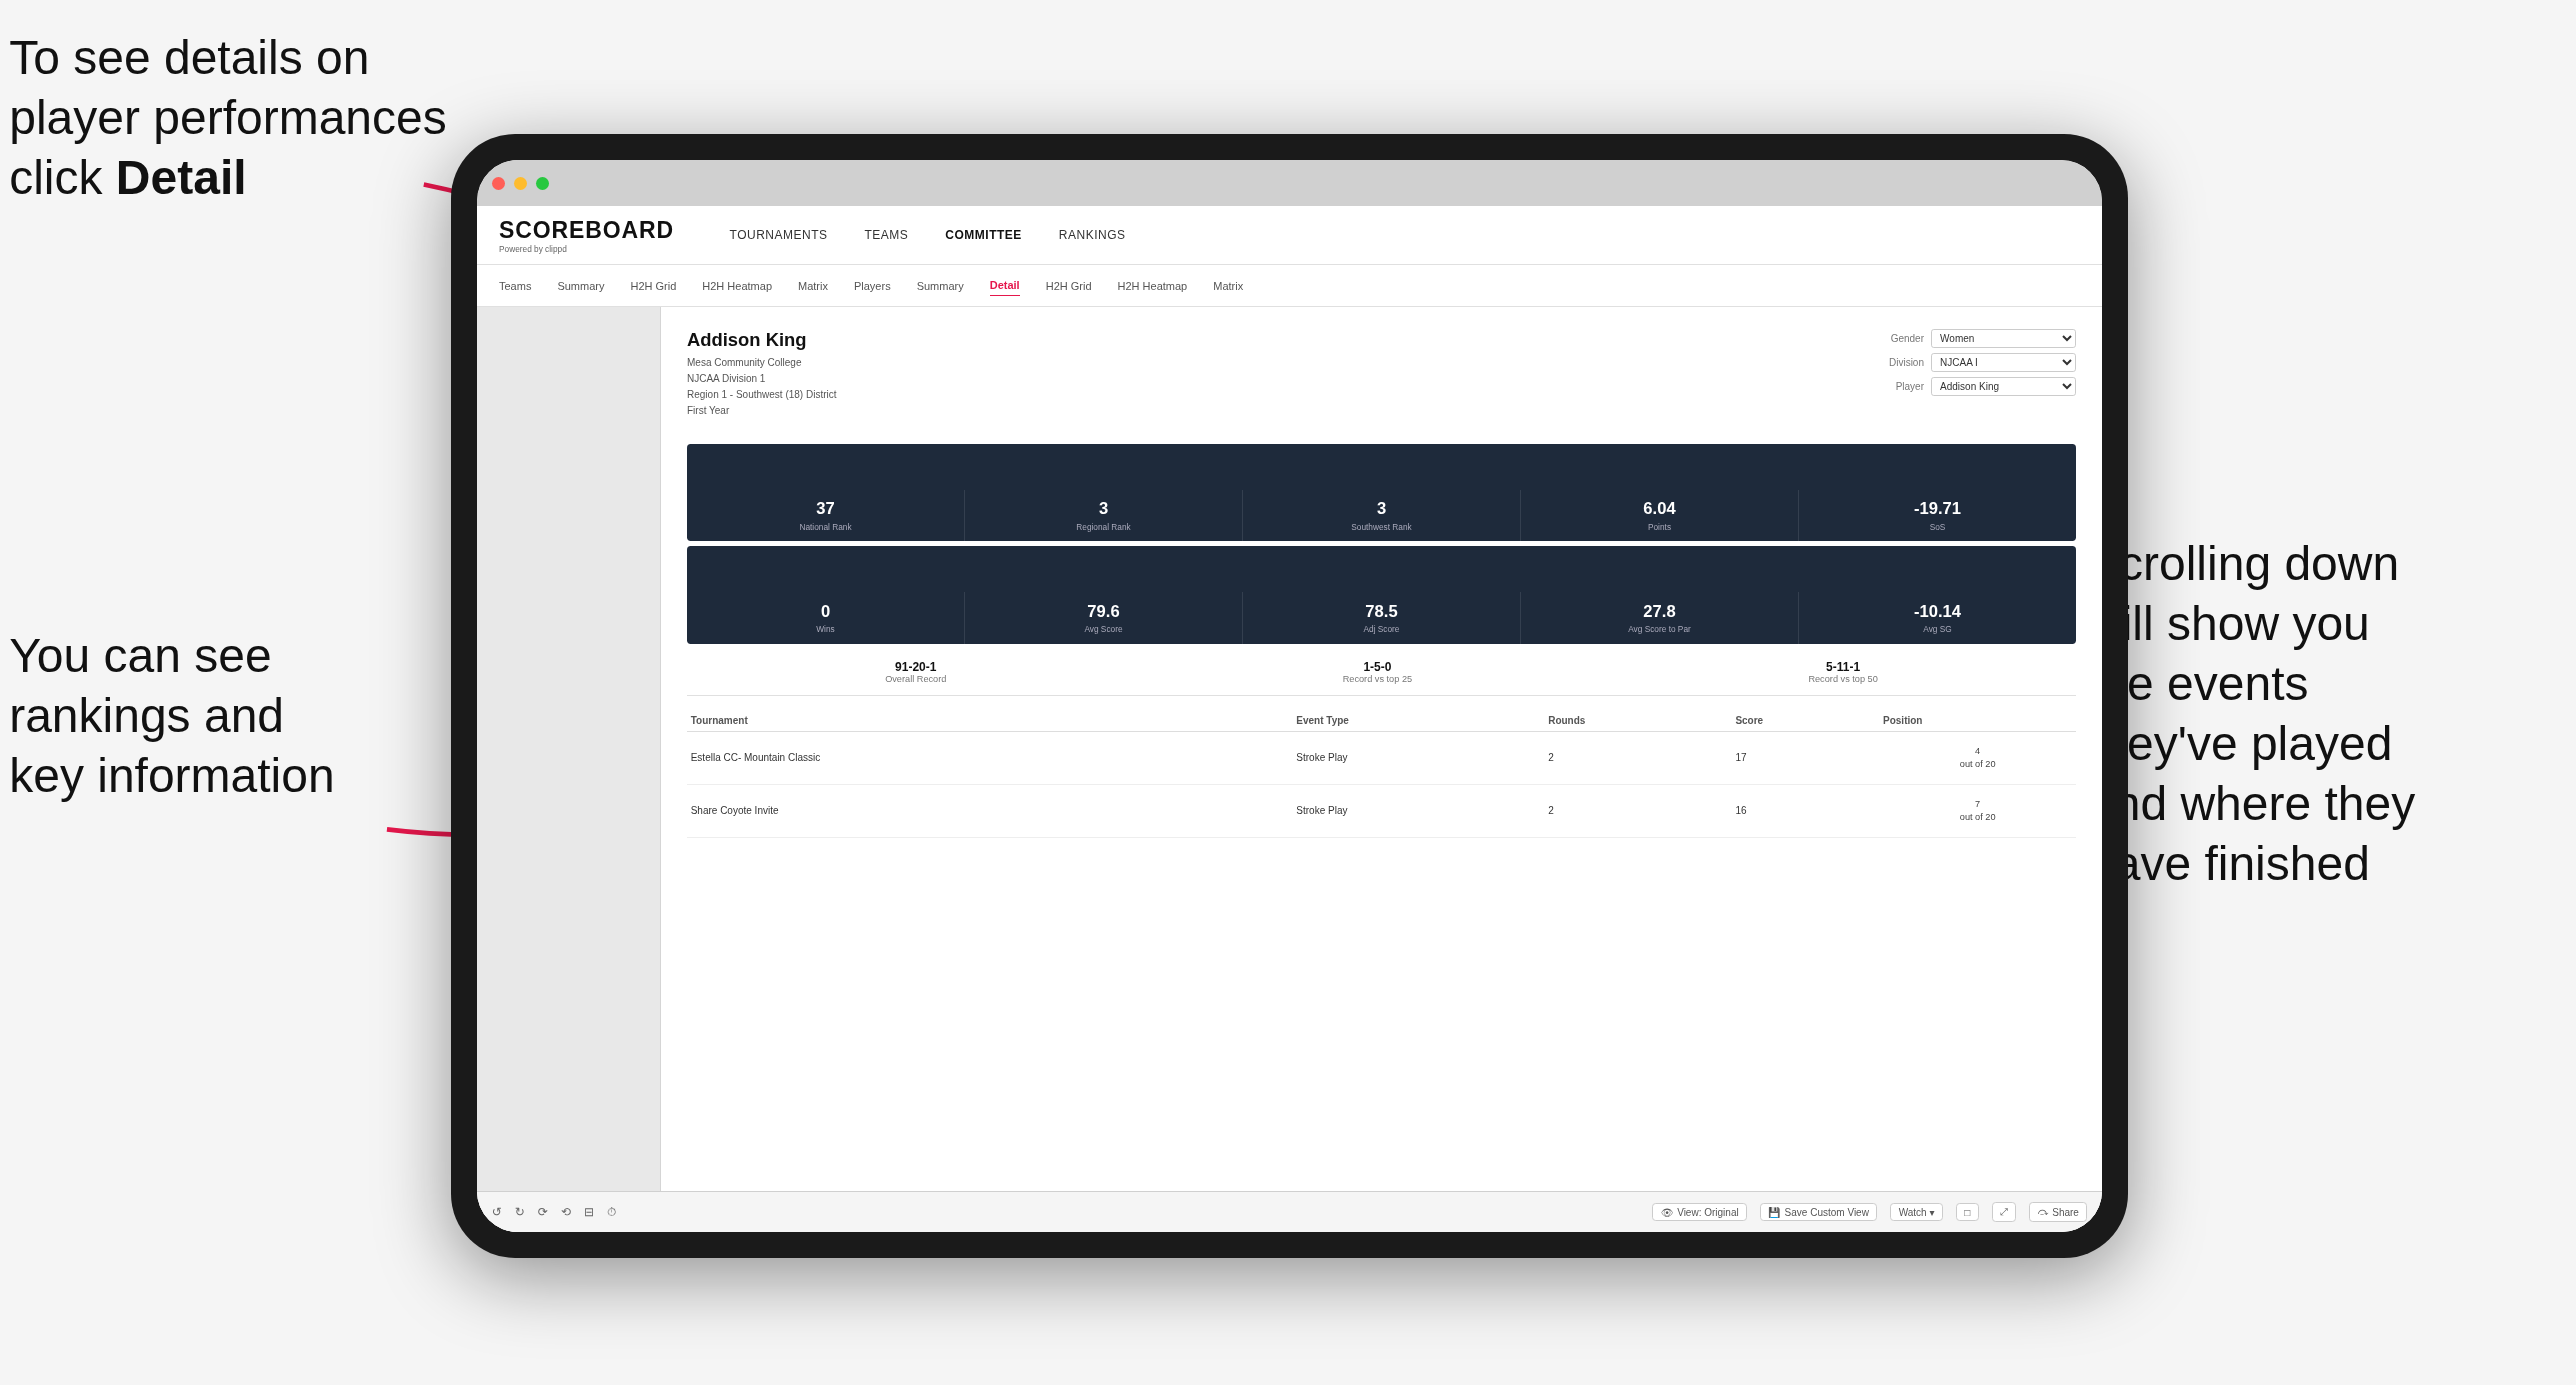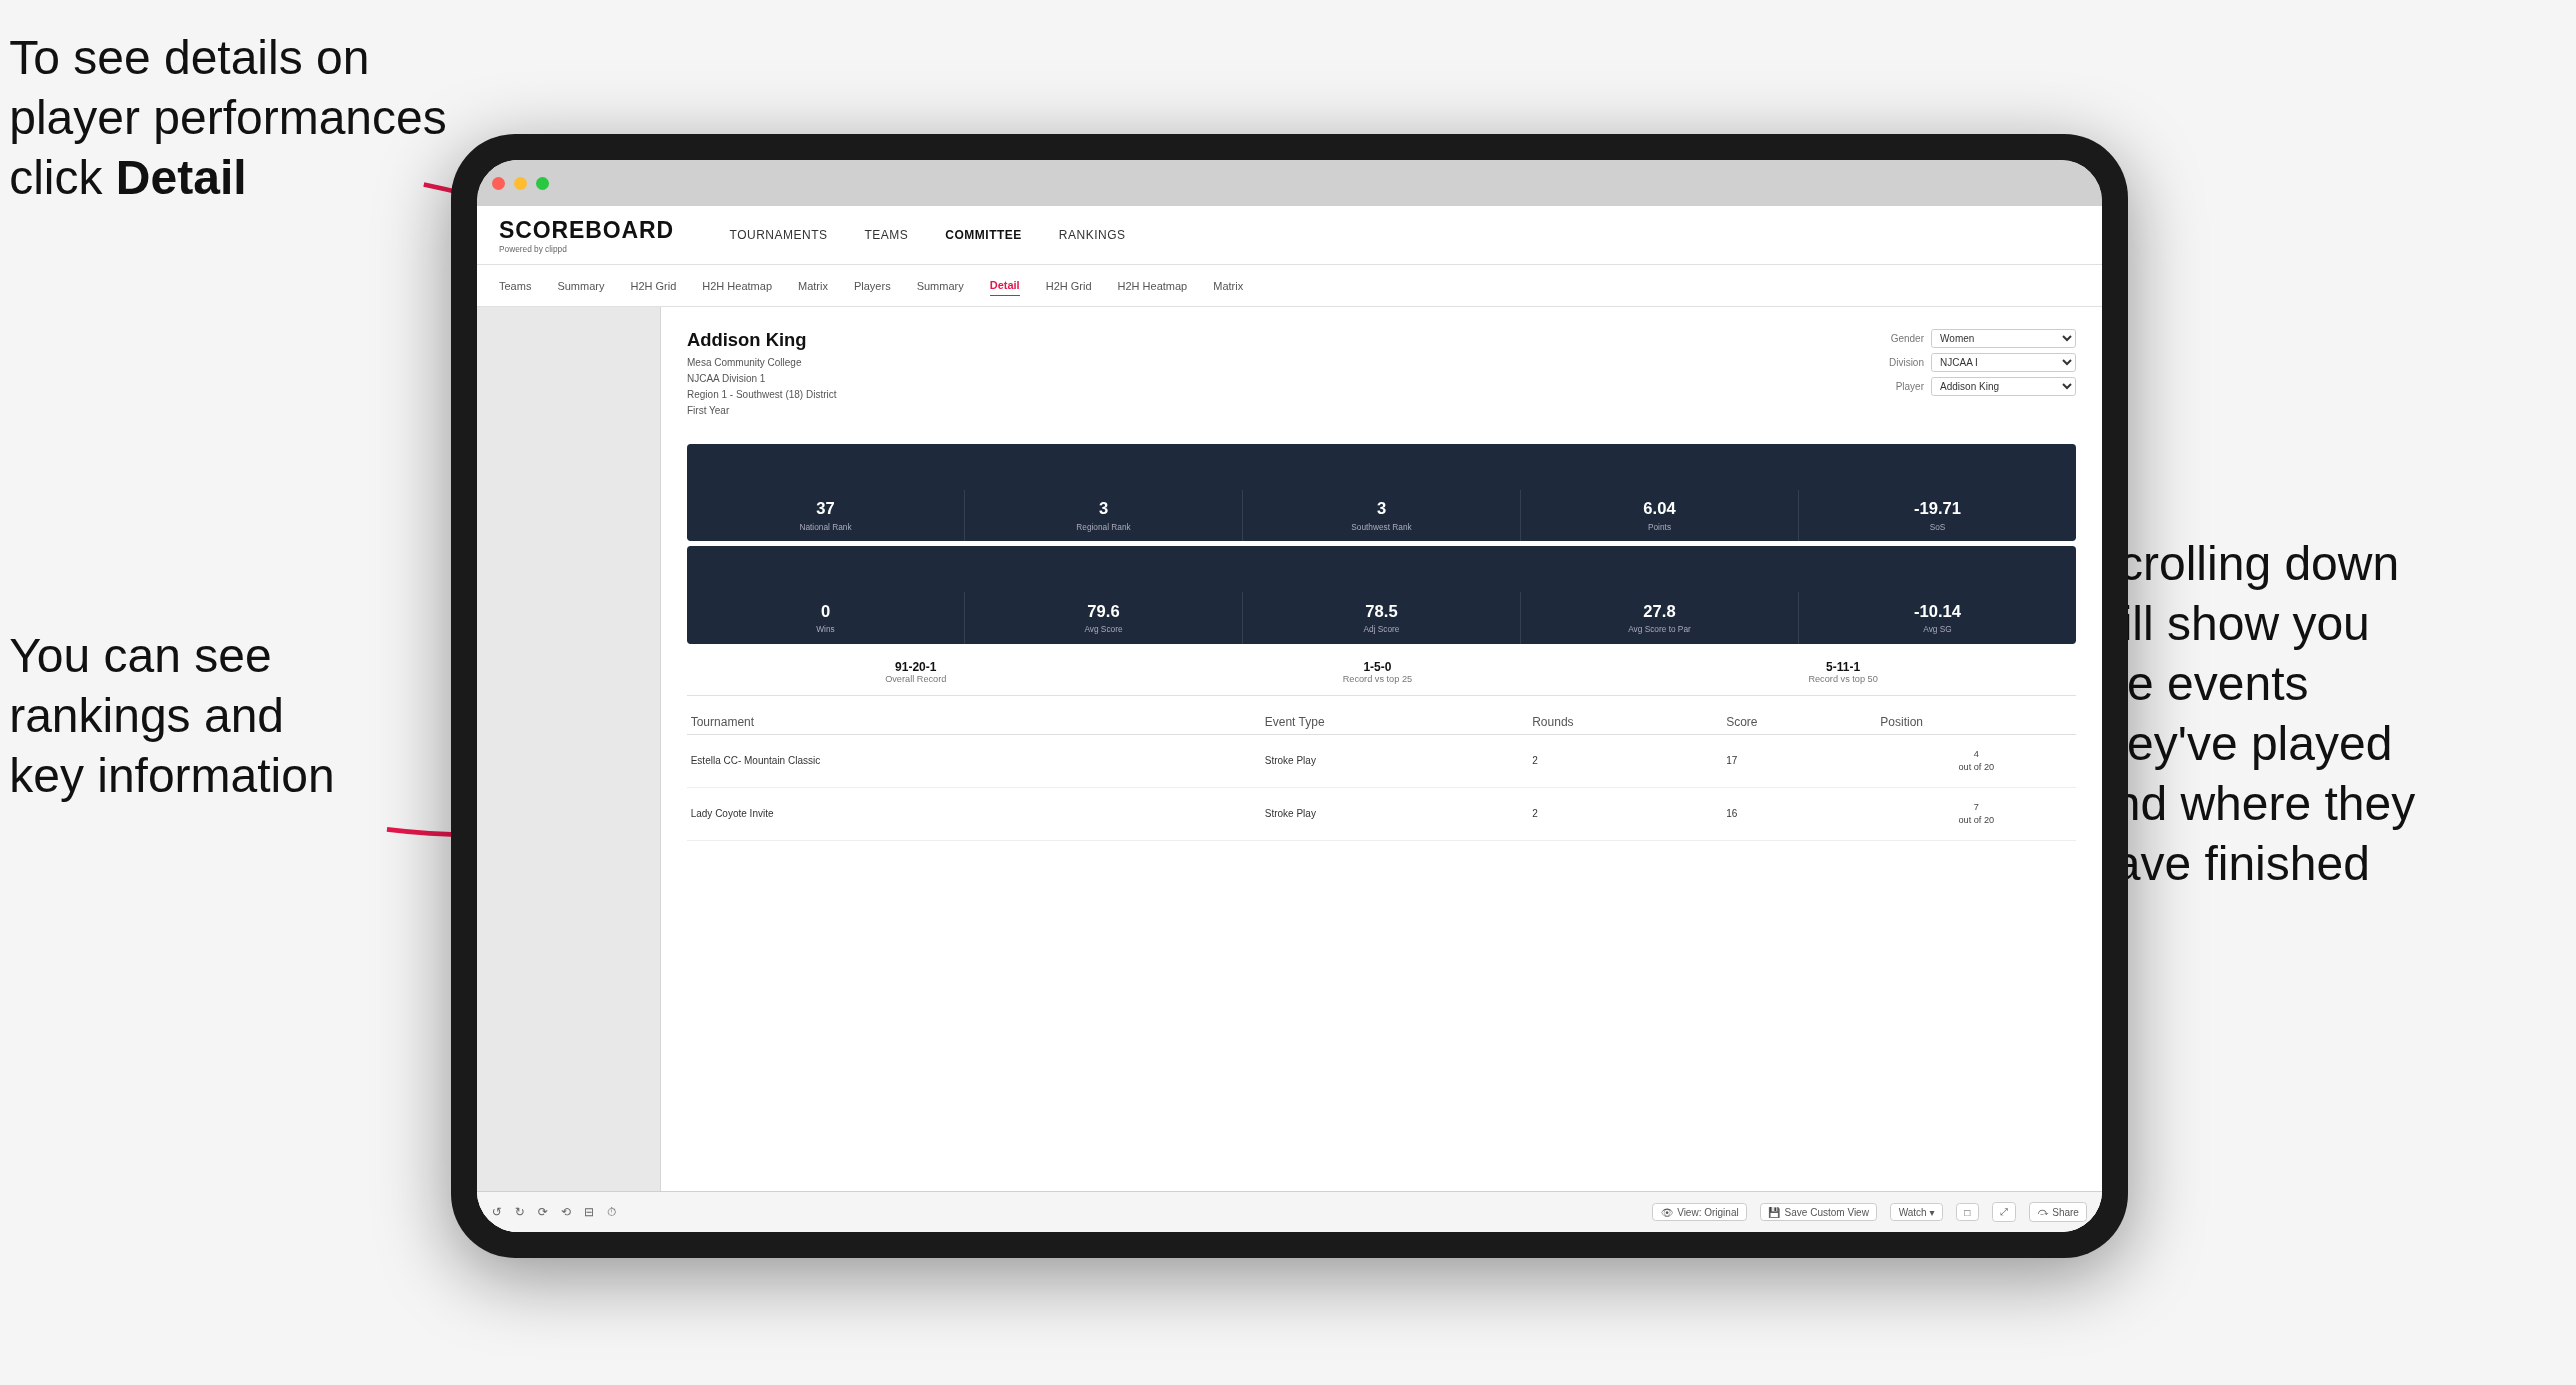--- a/index.html
+++ b/index.html
@@ -295,26 +295,26 @@
       color: #777;
     }
 
     
     .tournament-table {
       width: 100%;
       border-collapse: collapse;
     }
 
     .tournament-table th {
-      font-size: 12px;
+      font-size: 10px;
       color: #555;
       text-align: left;
       padding: 5.5px 3.7px;
       border-bottom: 0.9px solid #ddd;
-      font-weight: 400;
+      font-weight: 700;
       margin-left: 24px;
     }
 
     .tournament-table td {
       font-size: 10px;
       color: #333;
       padding: 13px 3.7px;
       border-bottom: 0.9px solid #eee;
       vertical-align: middle;
     }
@@ -551,21 +551,21 @@
             <tbody id="table-body">
             <tr>
       <td>Estella CC- Mountain Classic</td>
       <td></td>
       <td>Stroke Play</td>
       <td>2</td>
       <td>17</td>
       <td class="position">4<br>out of 20</td>
     </tr>
                 <tr>
-      <td>Lady Coyote Invite</td>
+      <td>Share Coyote Invite</td>
       <td></td>
       <td>Stroke Play</td>
       <td>2</td>
       <td>16</td>
       <td class="position">7<br>out of 20</td>
     </tr>
               </tbody>
           </table>
 
         </div>

